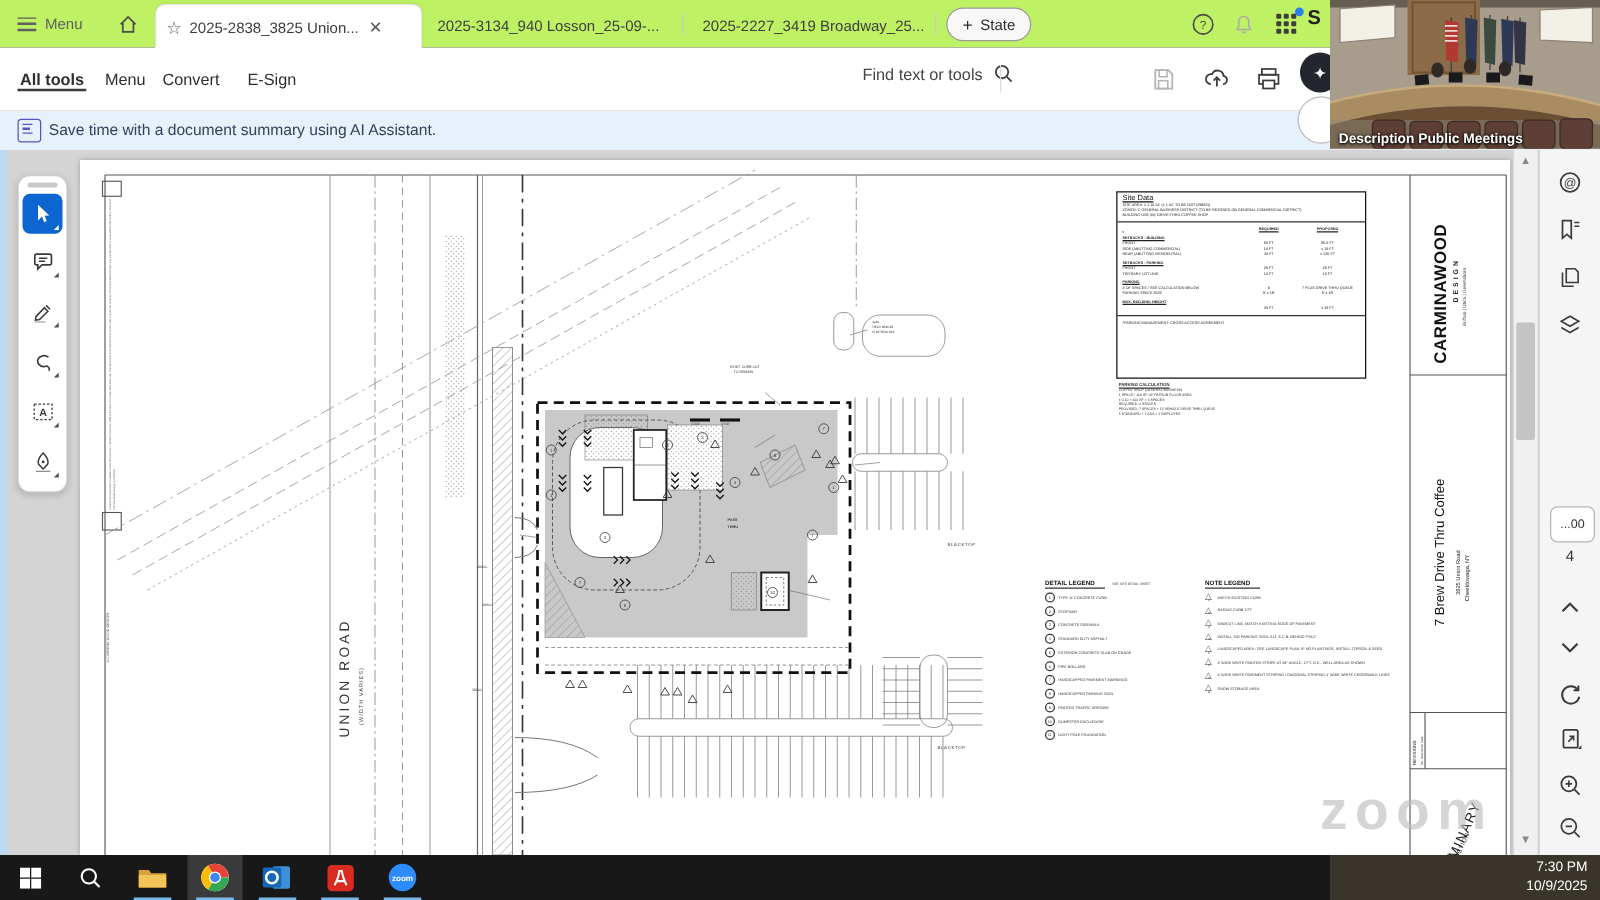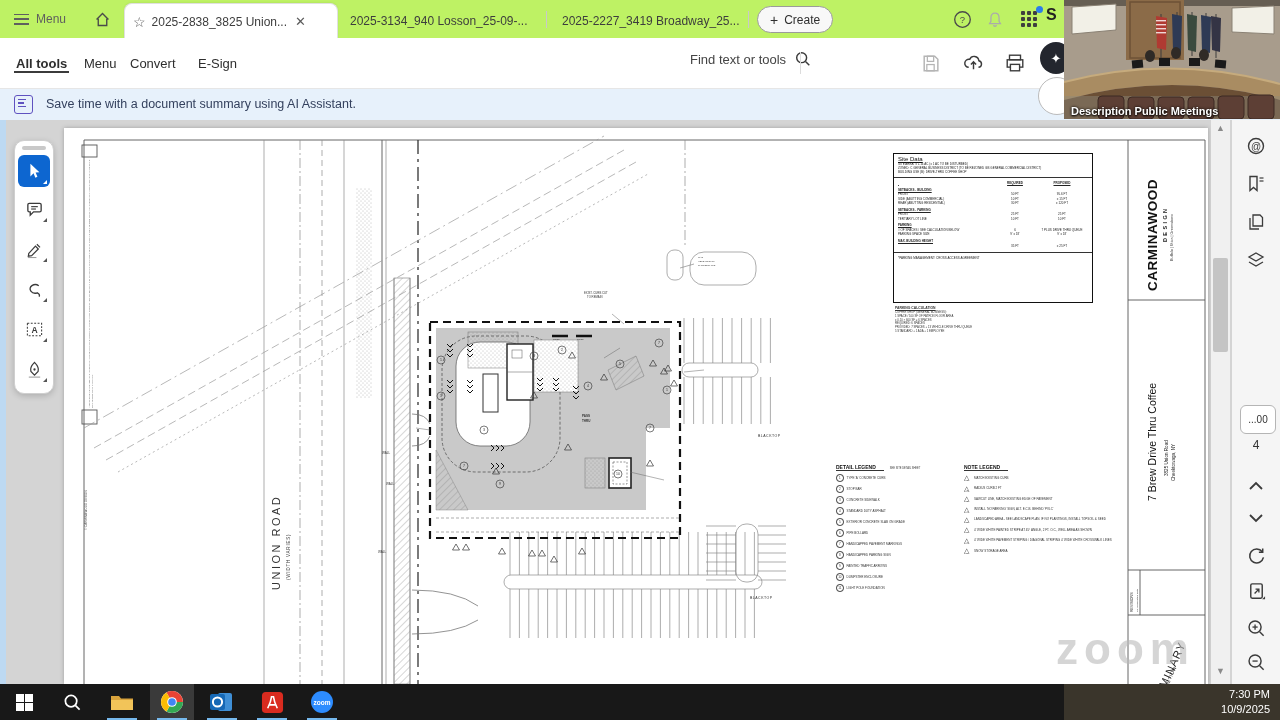--- a/index.html
+++ b/index.html
@@ -35,21 +35,21 @@
   .find-box{left:690px;top:12px;display:flex;align-items:center;gap:8px;font-size:13px;color:#444;}
   .icon24{width:26px;height:26px;display:flex;align-items:center;justify-content:center;}
   .vsep{left:800px;top:14px;width:1px;height:22px;background:#dcdcdc;}
   .ai-fab{left:1040px;top:42px;width:32px;height:32px;border-radius:50%;background:#23262e;z-index:12;
       display:flex;align-items:center;justify-content:center;color:#fff;font-size:13px;}
   .ai-fab2{left:1038px;top:77px;width:36px;height:36px;border-radius:50%;background:#fff;border:1px solid #bbb;z-index:11;}
   
   .banner{left:0;top:88px;width:1280px;height:32px;background:#e7f1fb;display:flex;align-items:center;z-index:9;}
   .banner-ico{margin-left:14px;width:17px;height:17px;border:1.6px solid #5f52c0;border-radius:3px;position:relative;}
   .banner-ico i{position:absolute;left:3px;height:1.5px;background:#5f52c0;}
-  .banner-txt{margin-left:13px;font-size:12.5px;color:#34415e;}
+  .banner-txt{margin-left:6px;font-size:12.5px;color:#34415e;}
   
   .doc{left:0;top:120px;width:1280px;height:564px;background:#d4d4d4;z-index:1;}
   .blue-edge{left:0;top:120px;width:6px;height:564px;background:#bdd9f2;z-index:4;}
   .page{left:64px;top:128px;width:1144px;height:556px;background:#fff;box-shadow:0 0 4px rgba(0,0,0,.25);overflow:hidden;z-index:2;}
   .page *{position:absolute;}
   .plan-svg{left:0;top:0;}
   .tinytxt{color:#3c3c3c;white-space:nowrap;}
   .rot{transform-origin:0 0;transform:rotate(-90deg);}
   
   .sd{left:829px;top:25px;width:198px;height:148px;border:1.6px solid #111;background:#fff;font-size:3px;color:#222;}
@@ -159,21 +159,21 @@
       <span class="lbl" style="max-width:190px">2025-3134_940 Losson_25-09-...</span>
     </div>
     <div class="abs tab-sep" style="left:334px;"></div>
     <div class="abs tab inactive" style="left:552px;text-align:right;">
       <span class="lbl" style="max-width:190px">2025-2227_3419 Broadway_25...</span>
     </div>
     <div class="abs tab-sep" style="left:546px;"></div>
     <div class="abs tab-sep" style="left:748px;"></div>
     <div class="abs create-btn">
       <span style="font-size:14px;">+</span>
-      <span>Create</span>
+      <span>State</span>
     </div>
     <div class="abs tb-ico help-ico">
       <svg width="19" height="19" viewBox="0 0 20 20">
         <circle cx="10" cy="10" r="8.2" fill="none" stroke="#4a4a4a" stroke-width="1.4"></circle>
         <text x="10" y="14" font-size="10" text-anchor="middle" fill="#4a4a4a" font-family="Liberation Sans,sans-serif">?</text>
       </svg>
     </div>
     <div class="abs tb-ico bell-ico">
       <svg width="18" height="19" viewBox="0 0 20 20">
         <path d="M10,3 C7,3 5.5,5 5.5,8 L5.5,12 L4,14.5 H16 L14.5,12 L14.5,8 C14.5,5 13,3 10,3 Z" fill="none" stroke="#ababab" stroke-width="1.4"></path>

